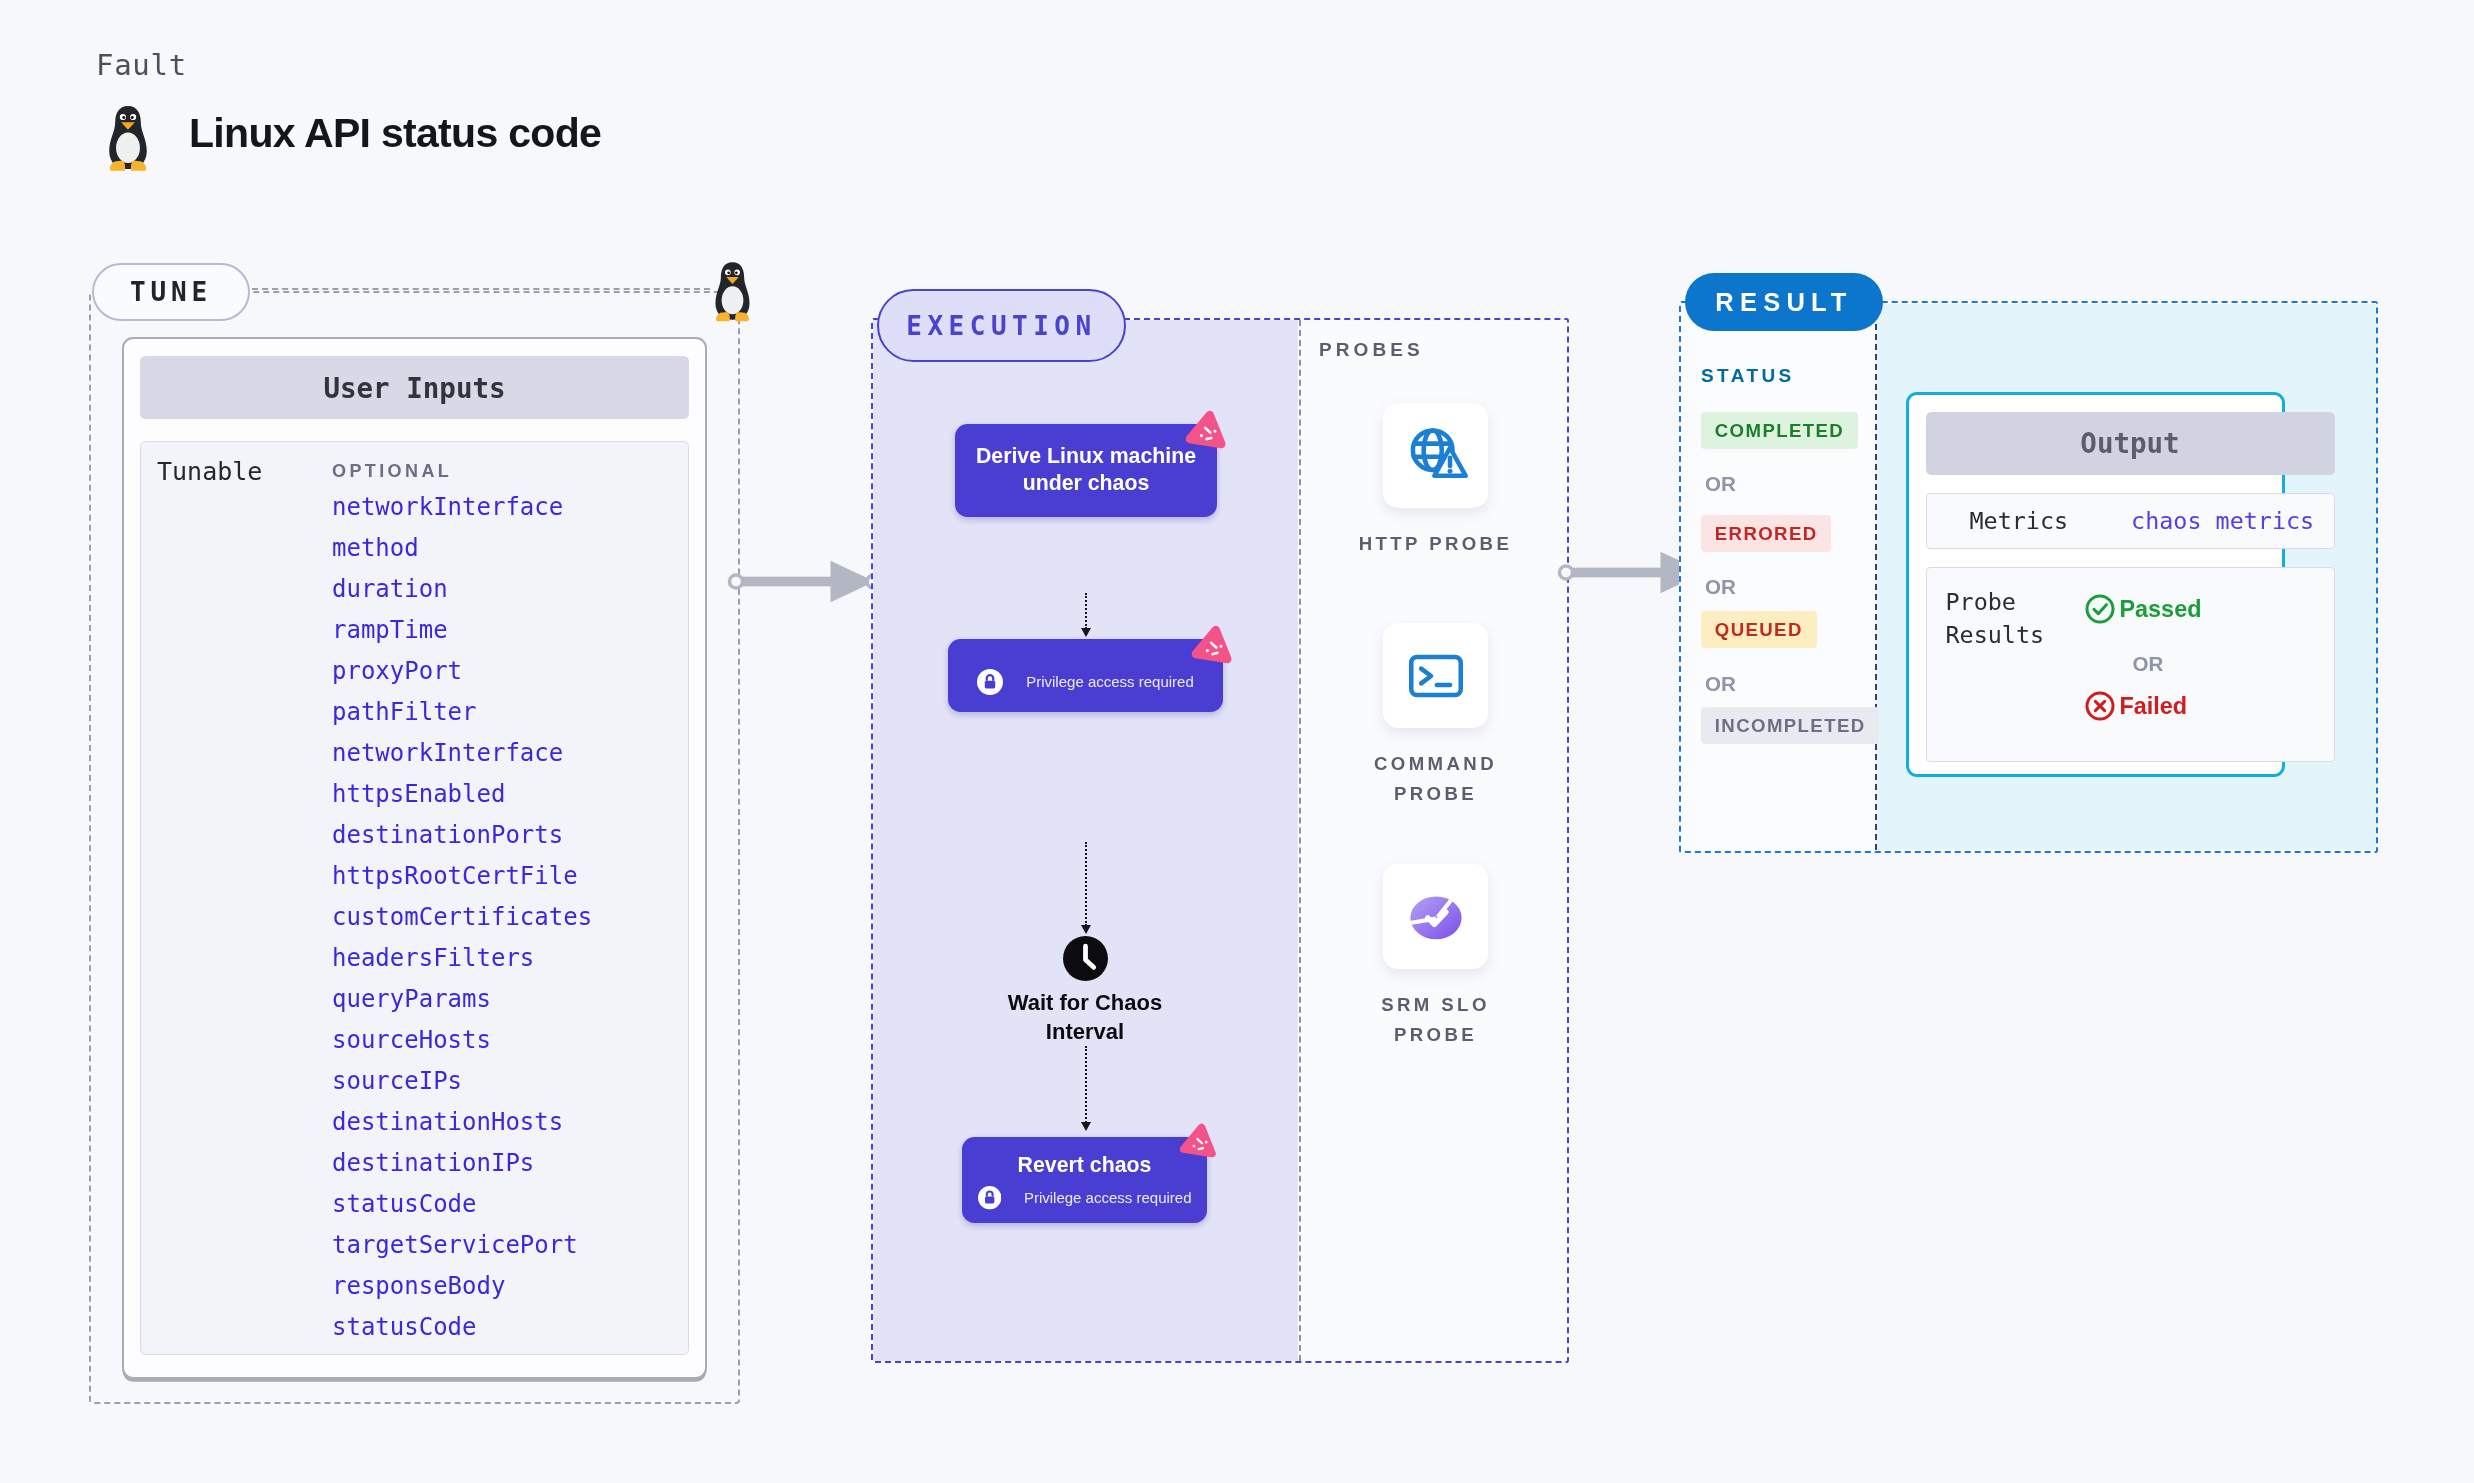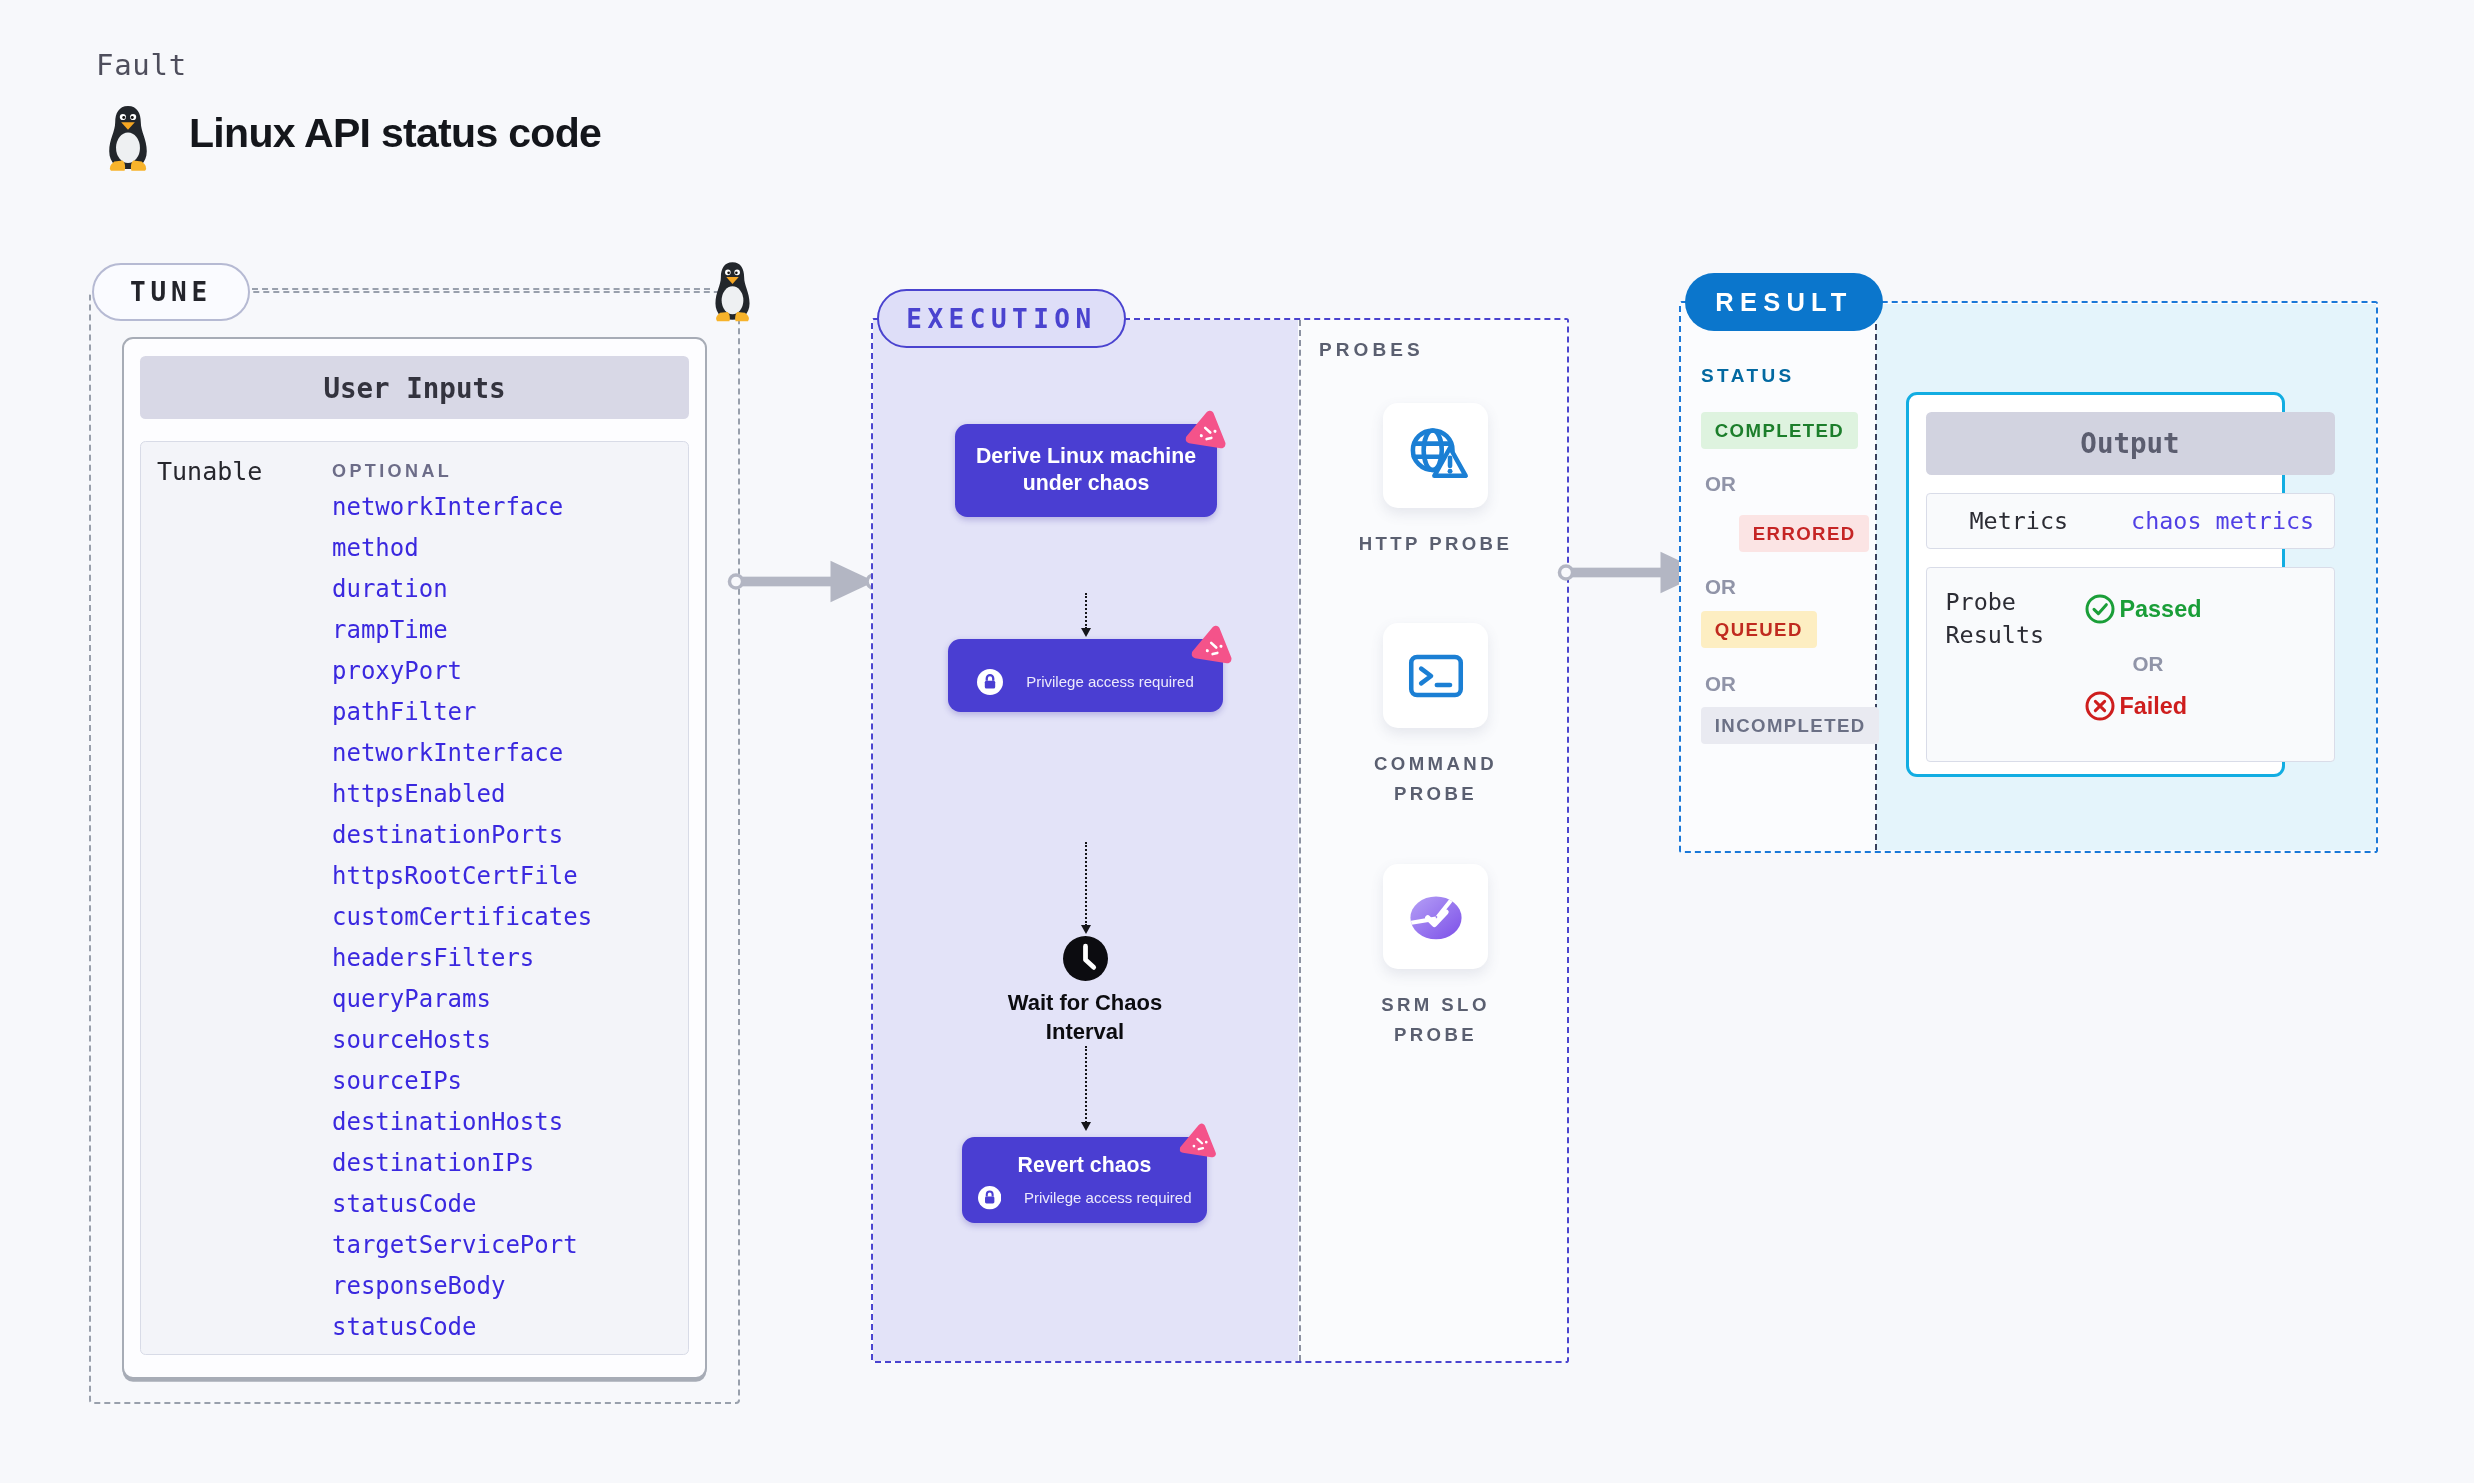--- a/index.html
+++ b/index.html
@@ -14,21 +14,21 @@
   
   .kicker{ left:96px; top:48px; font-size:29px; color:#4e4e5c; letter-spacing:0.7px; }
   .page-title{ left:189px; top:110px; font-size:41px; font-weight:700; color:#14161b; letter-spacing:-0.7px; }
   .tux-header{ left:100px; top:103px; width:56px; height:69px; }
   .tux-corner{ left:707px; top:260px; width:51px; height:62px; }
 
   
   .pill{ display:flex; align-items:center; justify-content:center; border-radius:41px; }
   .tune-pill{ left:92px; top:263px; width:158px; height:58px; background:#fafbff; border:2.1px solid #b6bad3;
               font-size:26px; font-weight:700; color:#23242b; letter-spacing:4.8px; z-index:5;}
-  .exec-pill{ left:877px; top:289px; width:249px; height:59px; background:#dedef8; border:2.8px solid #4a43cf;
+  .exec-pill{ left:877px; top:289px; width:249px; height:73px; background:#dedef8; border:2.8px solid #4a43cf;
               font-size:26px; font-weight:700; color:#4a43cf; letter-spacing:5.5px; z-index:5;}
   .result-pill{ left:1685px; top:273px; width:198px; height:58px; background:#0b76cc;
               font-size:25.5px; font-weight:700; color:#ffffff; letter-spacing:6.2px; z-index:5;}
 
   
   .tune-box{ left:89px; top:291px; width:651px; height:1113px; border:2.1px dashed #99a0ac; border-radius:4.1px; }
   .tune-link{ left:252px; top:288px; width:458px; border-top:2.8px dashed #99a0ac; }
   .inputs-card{ left:122px; top:337px; width:585px; height:1042px; background:#fdfdff;
                 border:2.1px solid #a7acb6; border-radius:11px; box-shadow:0 3.4px 0 -0.7px #a7acb6; }
   .inputs-header{ left:140px; top:356px; width:549px; height:63px; background:#d8d8e6; border-radius:5.5px;
@@ -81,21 +81,21 @@
                 letter-spacing:3.4px; color:#5a5f70; line-height:1.6; }
   .pl1{ top:529px; } .pl2{ top:749px; } .pl3{ top:990px; }
 
   
   .result-box{ left:1679px; top:301px; width:699px; height:552px; border:2.8px dashed #1a78d8; border-radius:2.8px; background:#fbfcfe; }
   .result-cyan{ left:1876px; top:304px; width:500px; height:546px; background:#e4f4fb; }
   .result-divider{ left:1875px; top:304px; height:546px; border-left:2.1px dashed #39415c; }
   .status-title{ left:1701px; top:365px; font-size:19px; font-weight:700; letter-spacing:3.4px; color:#0369a1; }
   .status-badge{ display:inline-block; padding:7.6px 13.8px; border-radius:4.1px; font-size:18.6px; font-weight:700; letter-spacing:1.4px; }
   .sb-completed{ left:1701px; top:412px; background:#def3df; color:#1c7e2b; }
-  .sb-errored{ left:1701px; top:515px; background:#fbe4e4; color:#c52525;margin-left:38px; }
+  .sb-errored{ left:1701px; top:515px; background:#fbe4e4; color:#c52525; }
   .sb-queued{ left:1701px; top:611px; background:#fdeec2; color:#c02a1f; }
   .sb-incompleted{ left:1701px; top:707px; background:#e9eaf1; color:#6b7085; }
   .or-text{ font-size:20.6px; font-weight:600; color:#9094a8; }
   .or1{ left:1705px; top:472px; } .or2{ left:1705px; top:575px; } .or3{ left:1705px; top:672px; }
 
   .output-box{ left:1906px; top:392px; width:379px; height:385px; background:#ffffff; border:3.4px solid #12ade2; border-radius:11px; }
   .output-header{ position:absolute; left:16.5px; top:16.5px; width:409px; height:63px; background:#d2d3e0; border-radius:5.5px;
                   display:flex; align-items:center; justify-content:center; font-size:27.5px; font-weight:700; color:#5b5d6f; }
   .metrics-row{ position:absolute; left:16.5px; top:98px; width:409px; height:56px; background:#f9fafc;
                 border:1.4px solid #d9dce8; border-radius:4.1px; display:flex; align-items:center; }

